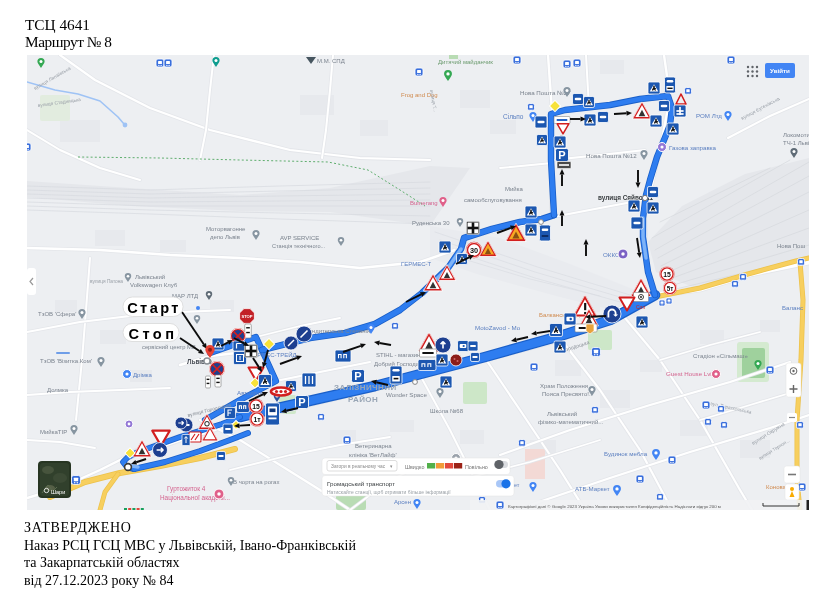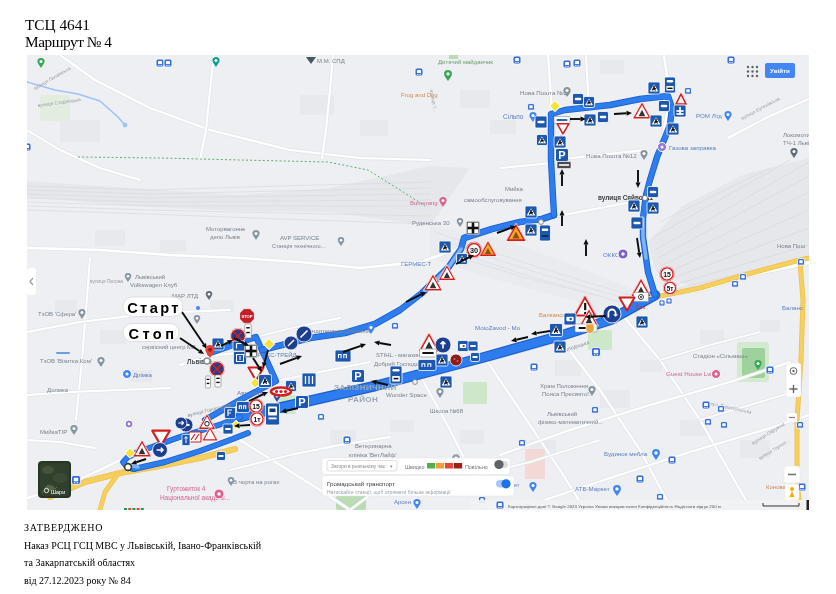--- a/index.html
+++ b/index.html
@@ -1,23 +1,23 @@
 <!DOCTYPE html>
 <html><head><meta charset="utf-8">
 <style>
 html,body{margin:0;padding:0;width:836px;height:594px;background:#fff;overflow:hidden;}
 #page{position:relative;width:836px;height:594px;font-family:"Liberation Sans",sans-serif;}
 .serif{font-family:"Liberation Serif",serif;color:#000;}
 #toptext{position:absolute;left:25px;top:16px;font-size:15.3px;line-height:17px;}
-#bottomtext{position:absolute;left:24px;top:519px;font-size:10px;line-height:17.7px;}
+#bottomtext{position:absolute;left:24px;top:519px;font-size:14px;line-height:17.7px;}
 #map{position:absolute;left:27px;top:55px;width:782px;height:455px;}
 </style></head>
 <body>
 <div id="page">
-<div id="toptext" class="serif">ТСЦ 4641<br><span style="letter-spacing:-0.45px">Маршрут № 4</span><br></div>
+<div id="toptext" class="serif">ТСЦ 4641<br><span style="letter-spacing:-0.45px">Маршрут № 8</span><br></div>
 <svg id="map" width="782" height="455" viewBox="0 0 782 455">
 <rect x="0" y="0" width="782" height="455" fill="#edeff2"></rect>
 <polygon points="0,126 103,133 213,140 303,133 403,111 443,113 403,171 303,157 213,156 103,151 0,142" fill="#e5e7eb" opacity="1"></polygon>
 <polygon points="782,103 782,207 673,235 629,217 621,187 655,151 718,119" fill="#e5e7eb" opacity="1"></polygon>
 <polygon points="403,171 473,183 543,209 613,237 625,242 609,261 533,242 453,220 403,203" fill="#e9ebef" opacity="1"></polygon>
 <path d="M0,131 L123,135 L253,131.0 L403,127" fill="none" stroke="#d7dadf" stroke-width="0.7" stroke-linecap="round" stroke-linejoin="round"></path>
 <path d="M0,135 L123,139 L253,136.0 L403,133" fill="none" stroke="#d7dadf" stroke-width="0.7" stroke-linecap="round" stroke-linejoin="round"></path>
 <path d="M0,139 L123,143 L253,141.0 L403,139" fill="none" stroke="#d7dadf" stroke-width="0.7" stroke-linecap="round" stroke-linejoin="round"></path>
 <path d="M0,143 L123,147 L253,146.0 L403,145" fill="none" stroke="#d7dadf" stroke-width="0.7" stroke-linecap="round" stroke-linejoin="round"></path>
 <path d="M0,147 L123,151 L253,151.0 L403,151" fill="none" stroke="#d7dadf" stroke-width="0.7" stroke-linecap="round" stroke-linejoin="round"></path>

